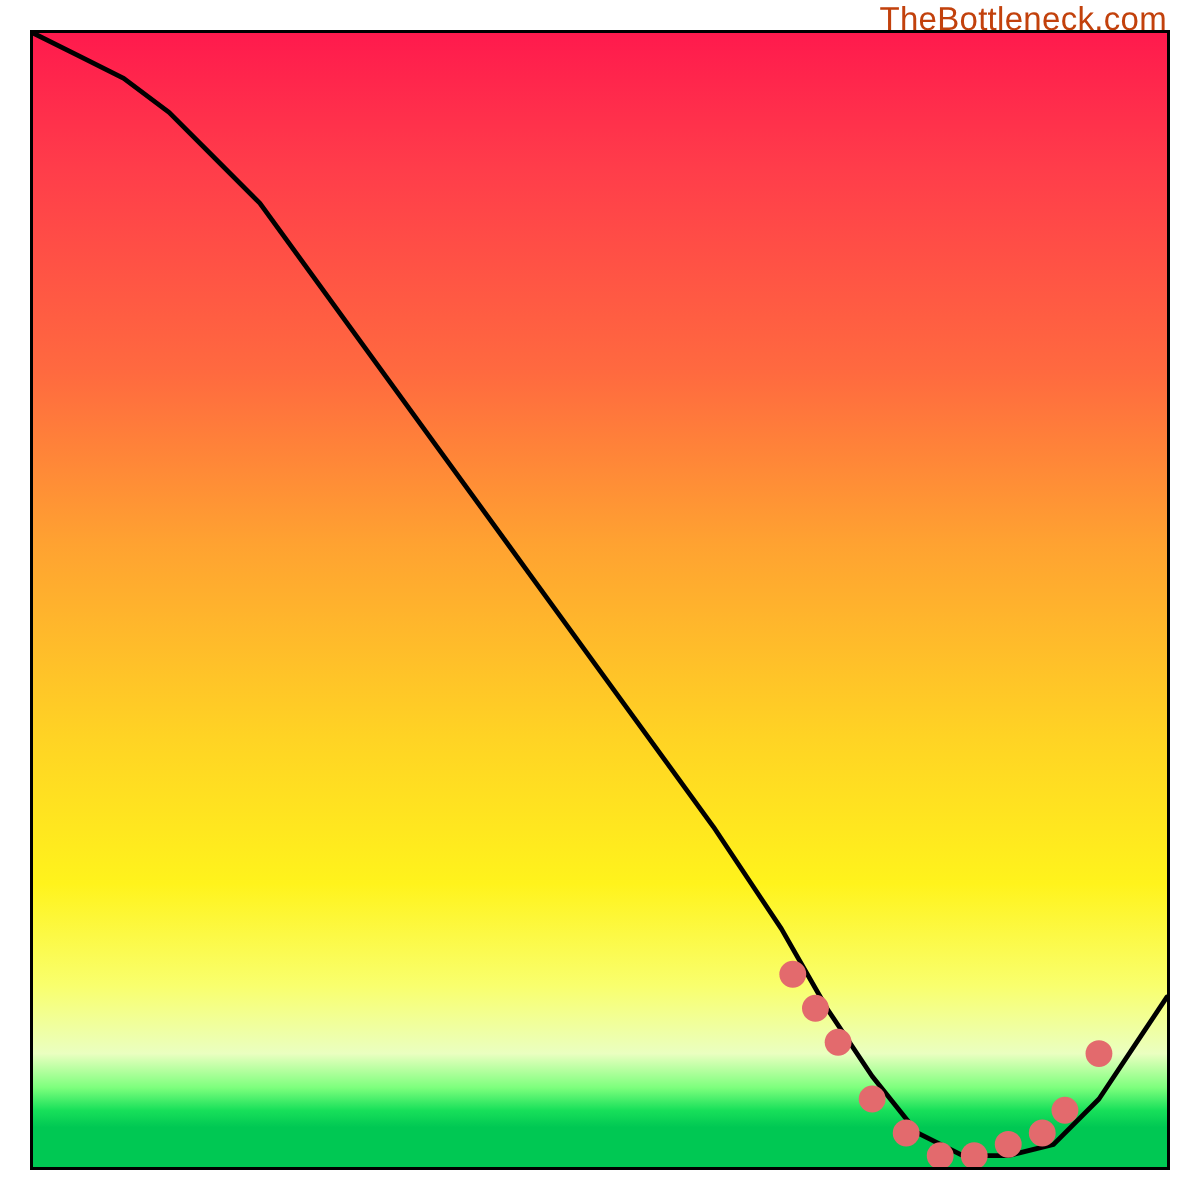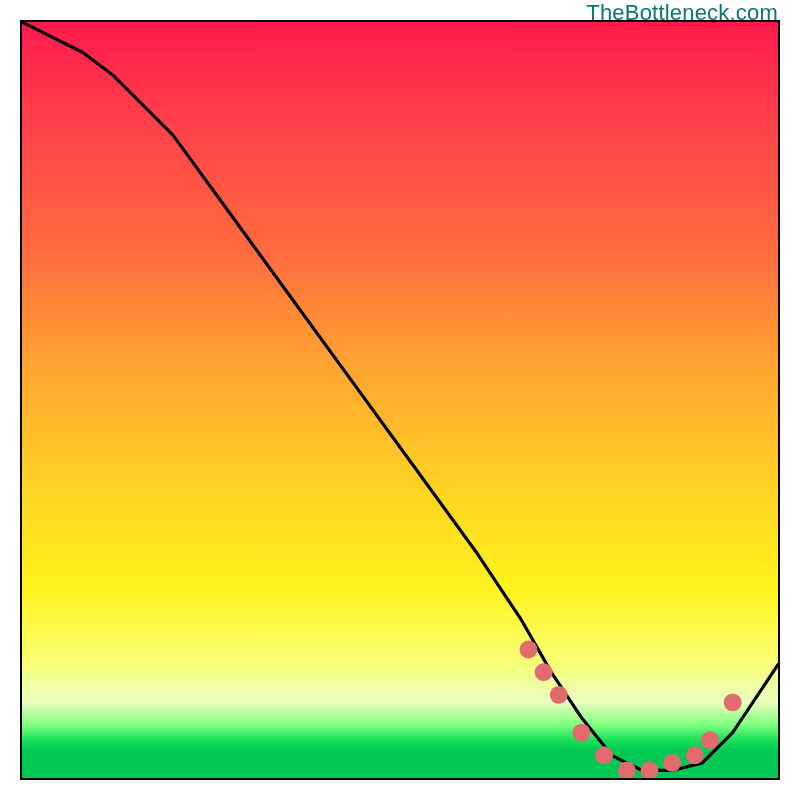--- a/index.html
+++ b/index.html
@@ -51,21 +51,21 @@
     inset: 0;
     width: 100%;
     height: 100%;
     pointer-events: none;
   }
   .watermark {
     position: absolute;
     top: 0px;
     right: 22px;
     font-size: 22px;
-    color: #0f766e;
+    color: #c2410c;
     font-weight: 500;
     letter-spacing: 0.2px;
     user-select: none;
   }
 </style>
 </head>
 <body>
 
 <div class="stage">
 

